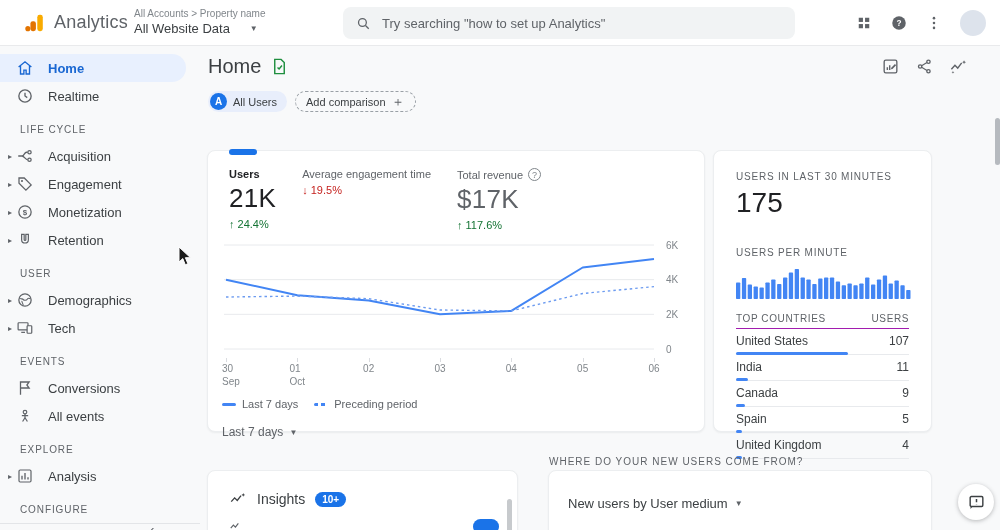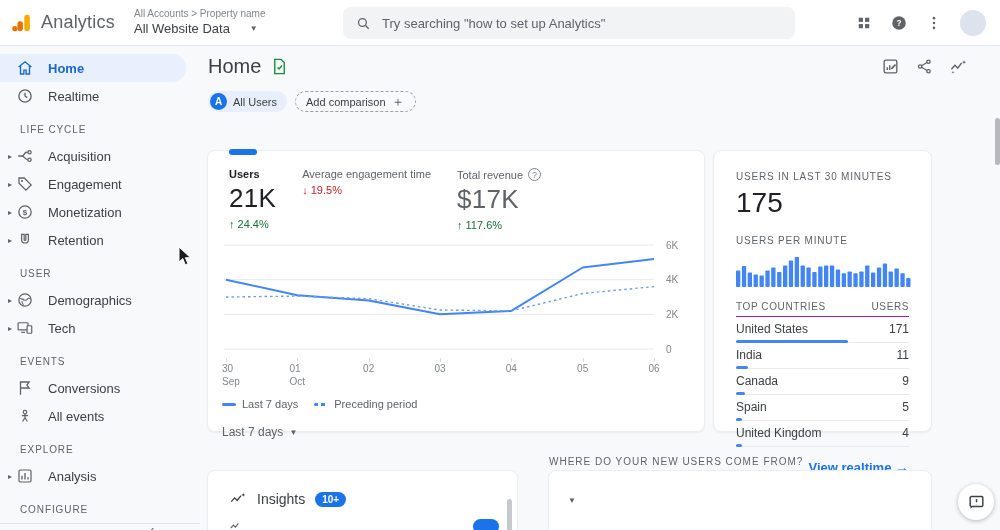--- a/index.html
+++ b/index.html
@@ -9,21 +9,21 @@
     background:#f8f9fa; color:#3c4043; position:relative; font-size:13px;
   }
   .ic { width:18px; height:18px; flex:0 0 auto; }
 
   
   .header {
     position:absolute; top:0; left:0; width:1000px; height:46px;
     background:#fff; border-bottom:1px solid #e9eaec;
     display:flex; align-items:center;
   }
-  .logo-group { display:flex; align-items:center; gap:8px; padding-left:11px; width:128px; cursor:pointer; }
+  .logo-group { display:flex; align-items:center; gap:8px; padding-left:24px; width:128px; cursor:pointer; }
   .logo-group .ic { width:22px; height:22px; }
   .product-name { font-size:18px; color:#5f6368; letter-spacing:0.2px; }
   .account-block { margin-left:6px; line-height:1.25; }
   .breadcrumb { font-size:10px; color:#80868b; }
   .property-row { font-size:13px; color:#3c4043; display:flex; align-items:center; gap:20px; }
   .caret { font-size:8px; color:#5f6368; }
   .search-bar {
     position:absolute; left:343px; top:7px; width:452px; height:32px;
     background:#f1f3f4; border-radius:8px; display:flex; align-items:center; padding:0 12px; gap:10px;
   }
@@ -93,21 +93,21 @@
   .legend { display:flex; gap:16px; margin-top:12px; align-items:center; }
   .lg-item { display:flex; align-items:center; gap:6px; font-size:11px; color:#5f6368; }
   .lg-swatch { width:14px; height:3px; border-radius:2px; background:#4285f4; }
   .lg-swatch.dashed { background:repeating-linear-gradient(90deg,#4285f4 0 4px,transparent 4px 7px); }
   .range-row { margin-top:15px; font-size:12px; color:#5f6368; display:flex; align-items:center; gap:6px; cursor:pointer; }
 
   
   .rt-pad { padding:20px 22px 0 22px; }
   .rt-title { font-size:10px; color:#5f6368; letter-spacing:0.8px; }
   .rt-value { font-size:28px; color:#202124; margin-top:5px; }
-  .rt-sub { font-size:10px; color:#5f6368; letter-spacing:0.8px; margin-top:16px; }
+  .rt-sub { font-size:10px; color:#5f6368; letter-spacing:0.8px; margin-top:28px; }
   .rt-bars { margin-top:7px; display:block; }
   .ct-header { display:flex; justify-content:space-between; margin-top:14px; font-size:10px; color:#5f6368; letter-spacing:0.6px;
     padding-bottom:4px; border-bottom:1px solid #a21caf; }
   .country-row { position:relative; display:flex; justify-content:space-between; padding:5px 0 6px; border-bottom:1px solid #e8eaed; }
   .c-name { font-size:12px; color:#3c4043; }
   .c-users { font-size:12px; color:#3c4043; }
   .c-bar { position:absolute; left:0; bottom:-1px; height:3px; background:#4285f4; border-radius:2px; }
   .rt-link { margin-top:12px; text-align:right; font-size:13px; color:#1a73e8; font-weight:bold; cursor:pointer; padding-right:0; }
   .rt-link .arr { font-size:14px; }
 
@@ -416,21 +416,21 @@
         <rect x="164.4" y="20.2" width="4.3" height="13.8" rx="0.8" fill="#4285f4"></rect>
         <rect x="170.2" y="25.0" width="4.3" height="9.0" rx="0.8" fill="#4285f4"></rect>
       </svg>
     <div class="ct-header">
       <span>TOP COUNTRIES</span>
       <span>USERS</span>
     </div>
     <div>
         <div class="country-row">
        <span class="c-name">United States</span>
-       <span class="c-users">171</span>
+       <span class="c-users">107</span>
        <span class="c-bar" style="width:112px"></span>
      </div>
         <div class="country-row">
        <span class="c-name">India</span>
        <span class="c-users">11</span>
        <span class="c-bar" style="width:12px"></span>
      </div>
         <div class="country-row">
        <span class="c-name">Canada</span>
        <span class="c-users">9</span>
@@ -469,20 +469,21 @@
     <svg class="ic" viewBox="0 0 24 24" style="width:14px;height:14px;color:#5f6368;">
       <path d="M3 15.5l4.5-5 3.5 3.5 5-6.5" fill="none" stroke="currentColor" stroke-width="2"></path>
     </svg>
     <span class="badge2"></span>
   </div>
   <div class="ins-scroll"></div>
 </div>
 
 <div class="card card-medium">
   <div class="medium-head">
+    <span>New users by User medium</span>
     <span class="caret">▼</span>
   </div>
 
 </div>
 
 <div class="page-scrollbar"></div>
 <div class="fab-feedback">
   <svg class="ic" viewBox="0 0 24 24">
     <rect x="4" y="4.5" width="16" height="12.5" rx="1.5" fill="none" stroke="#3c4043" stroke-width="1.8"></rect>
     <path d="M7 17l-2.6 3.2V17z" fill="#3c4043"></path>

